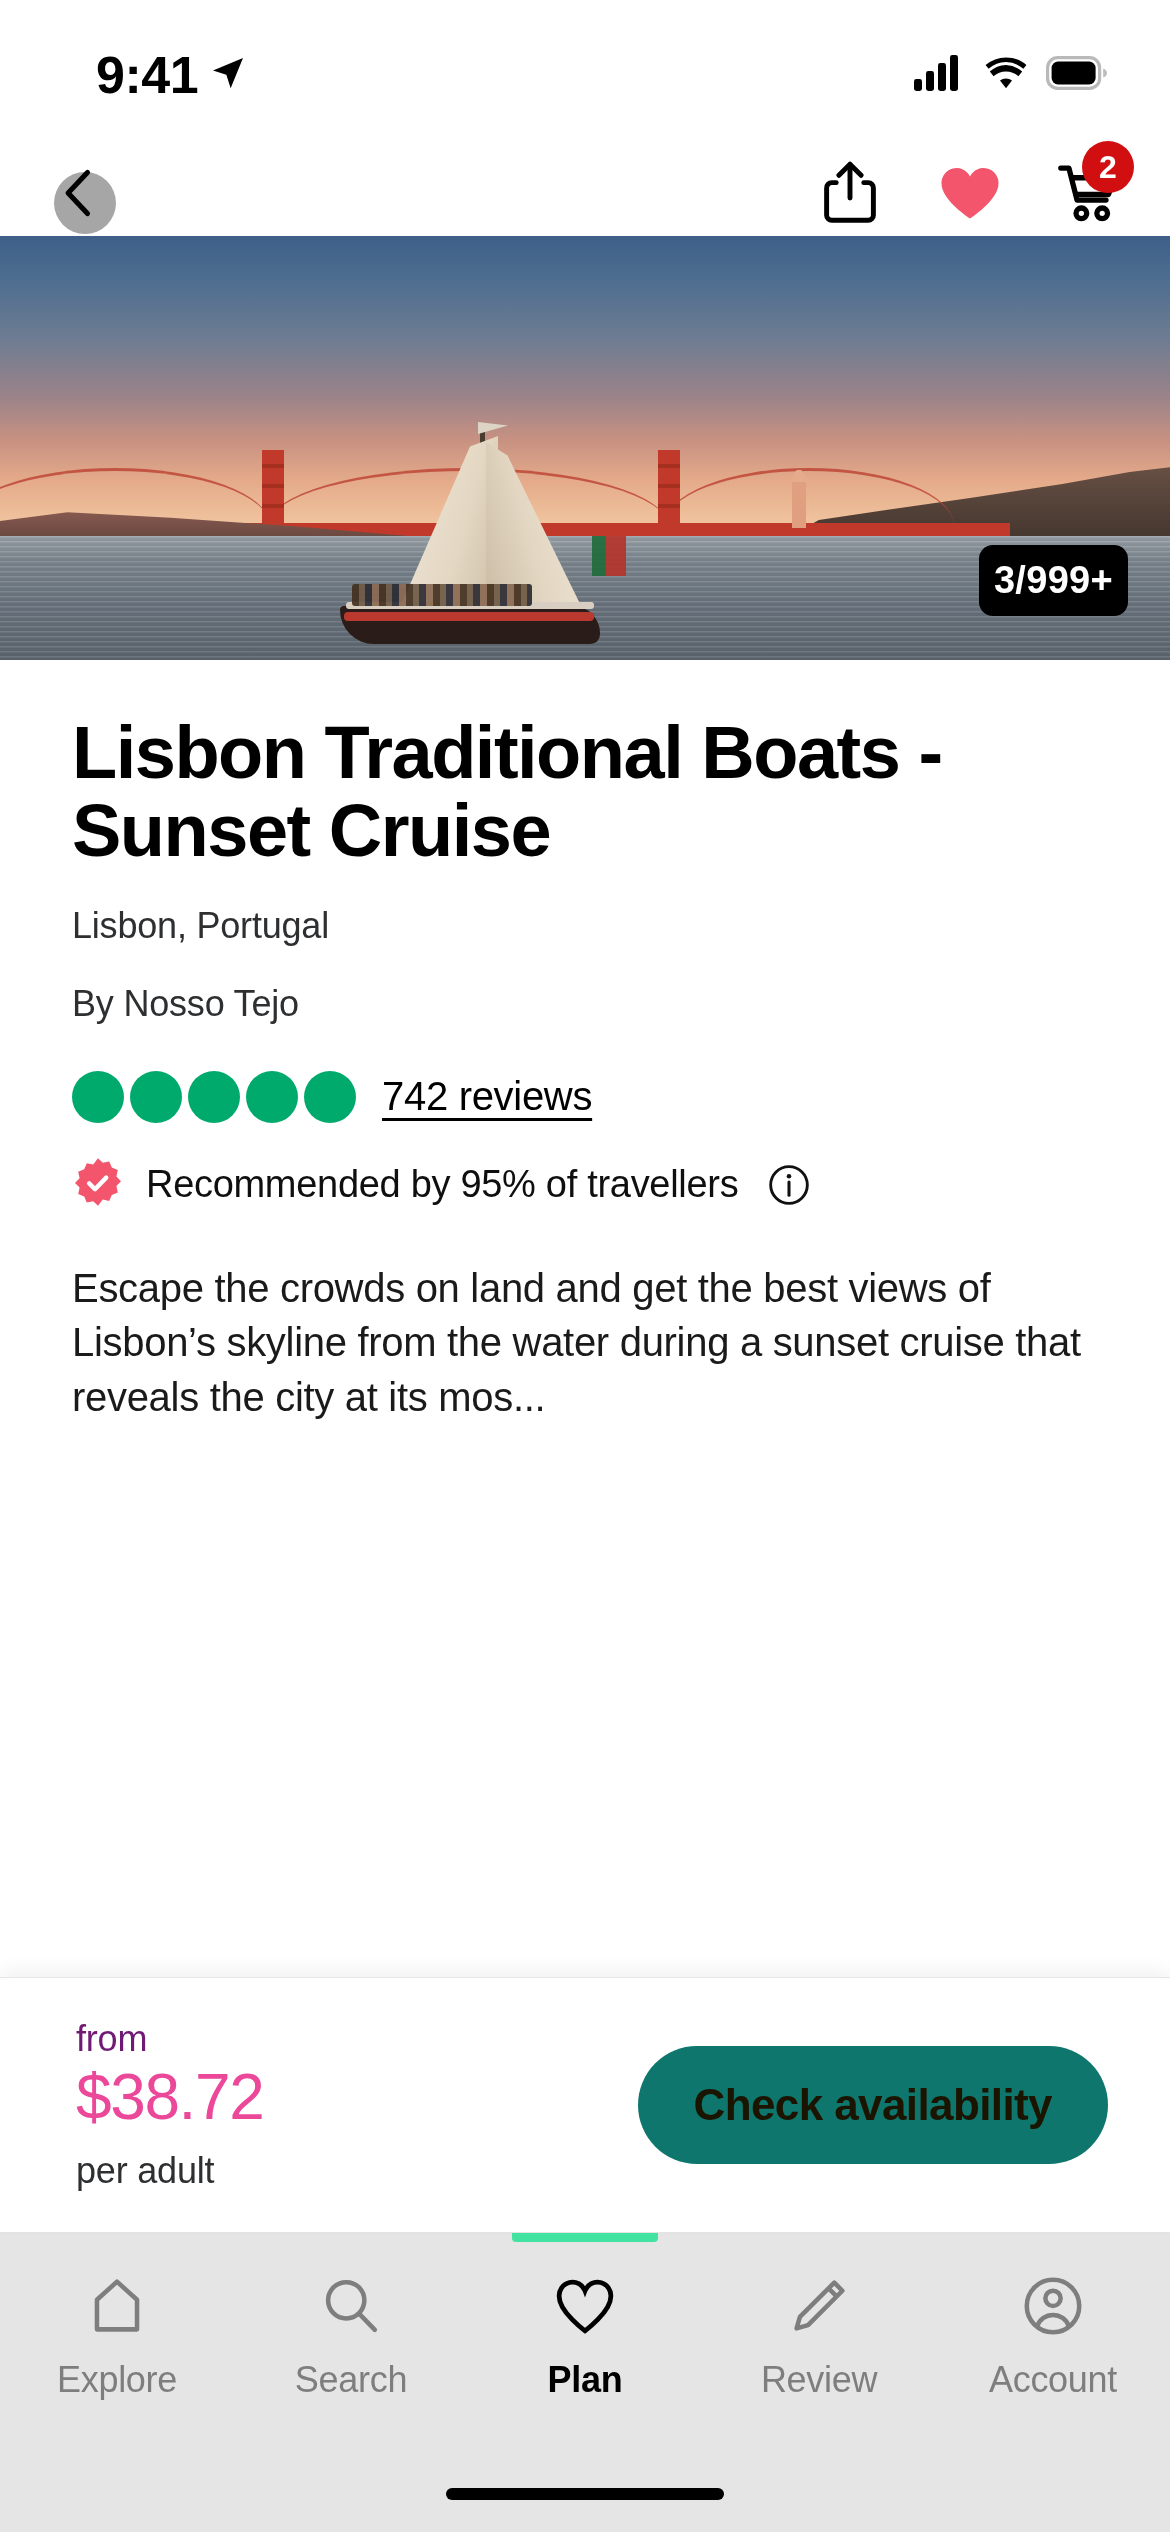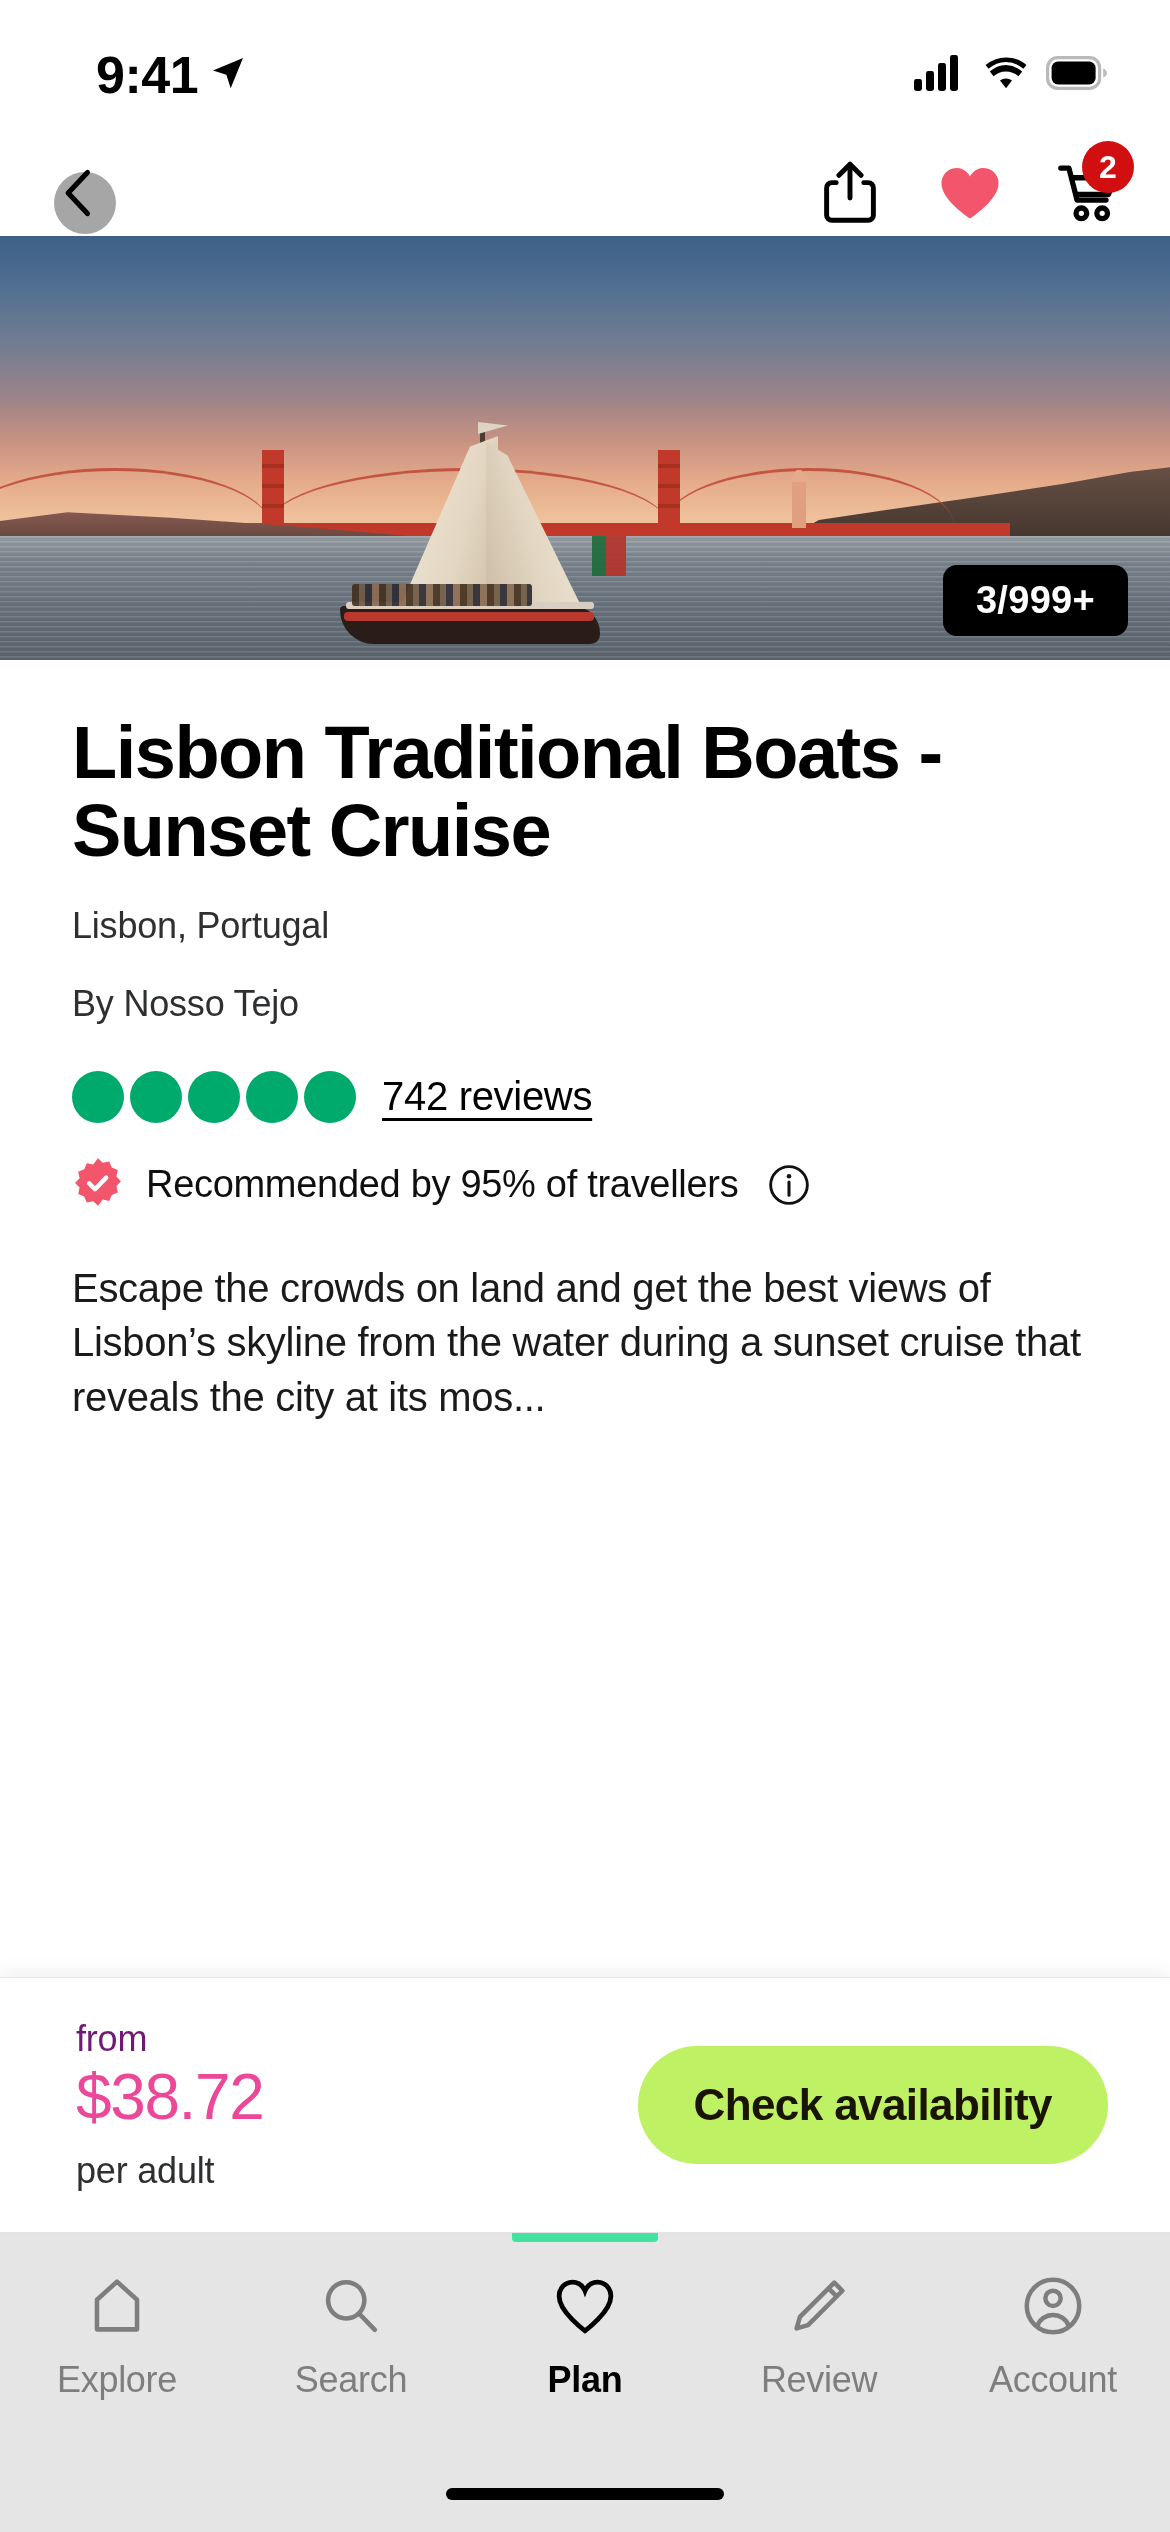--- a/index.html
+++ b/index.html
@@ -134,23 +134,23 @@
     position:absolute; left:486px; top:206px; width:98px; height:170px;
     background:linear-gradient(255deg,#f1e8d9 0%,#e3d7c3 55%,#cbbba3 100%);
     clip-path:polygon(0 0, 0 100%, 100% 100%, 22% 8%);
   }
   .sail-flag{
     position:absolute; left:592px; top:300px; width:34px; height:40px;
     background:linear-gradient(to right,#1e6b3a 0 40%, #b5322a 40% 100%);
     opacity:.9;
   }
   .hero-counter{
-    position:absolute; right:42px; bottom:24px;
+    position:absolute; right:42px; bottom:44px;
     background:#000; color:#fff; border-radius:14px;
-    padding:14px 33px; font-size:38px; font-weight:700; letter-spacing:.3px;margin-top:8px;
+    padding:14px 15px; font-size:38px; font-weight:700; letter-spacing:.3px;margin-top:8px;
   }
 
   
   .content { position:absolute; top:660px; left:0; width:1170px; padding:0 72px; }
   .title {
     font-family:"Liberation Sans", sans-serif;
     font-size:74px; font-weight:700; line-height:1.06; color:#000;
     letter-spacing:-1.5px; margin-top:54px; max-width:1000px;
   }
   .subline { font-size:36px; color:#2d2f31; margin-top:34px; letter-spacing:-0.2px;}
@@ -182,21 +182,21 @@
     position:absolute; left:0; bottom:300px; width:1170px; height:255px;
     background:#fff; border-top:1px solid #e6e6e6;
     box-shadow:0 -6px 18px rgba(0,0,0,.06);
     display:flex; align-items:center; justify-content:space-between;
     padding:0 62px 0 76px; z-index:8;
   }
   .price-from { font-size:36px; color:#701a75; letter-spacing:-0.2px;}
   .price-amt  { font-size:64px; font-weight:400; color:#ec4899; letter-spacing:-1.4px; }
   .price-unit { font-size:36px; color:#2d2f31; margin-top:16px; letter-spacing:-0.2px;}
   .cta{
-    background:#bef264; color:#1a1400; border:none;
+    background:#0f766e; color:#1a1400; border:none;
     border-radius:60px; padding:0 56px; height:118px;
     font-family:"Liberation Sans", sans-serif;
     font-size:44px; font-weight:700; letter-spacing:-0.6px;
     display:flex; align-items:center; justify-content:center;
   }
 
   
   .tabbar{
     position:absolute; left:0; bottom:0; width:1170px; height:300px;
     background:#e5e5e5; border-top:1px solid #e3e3e3;

